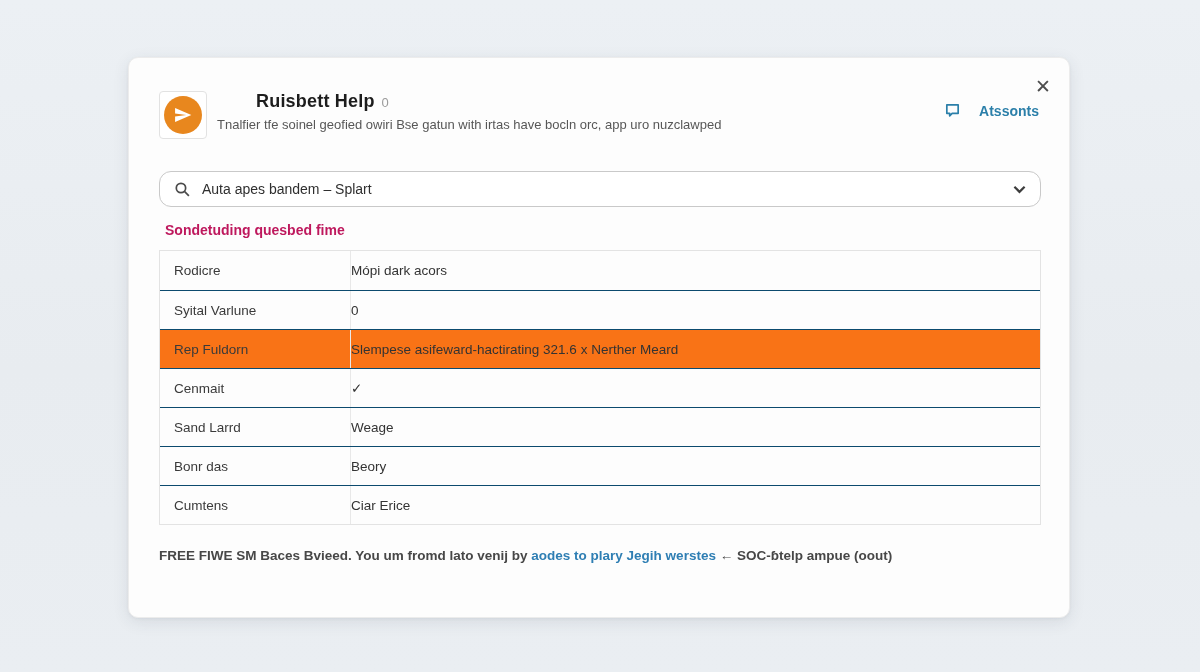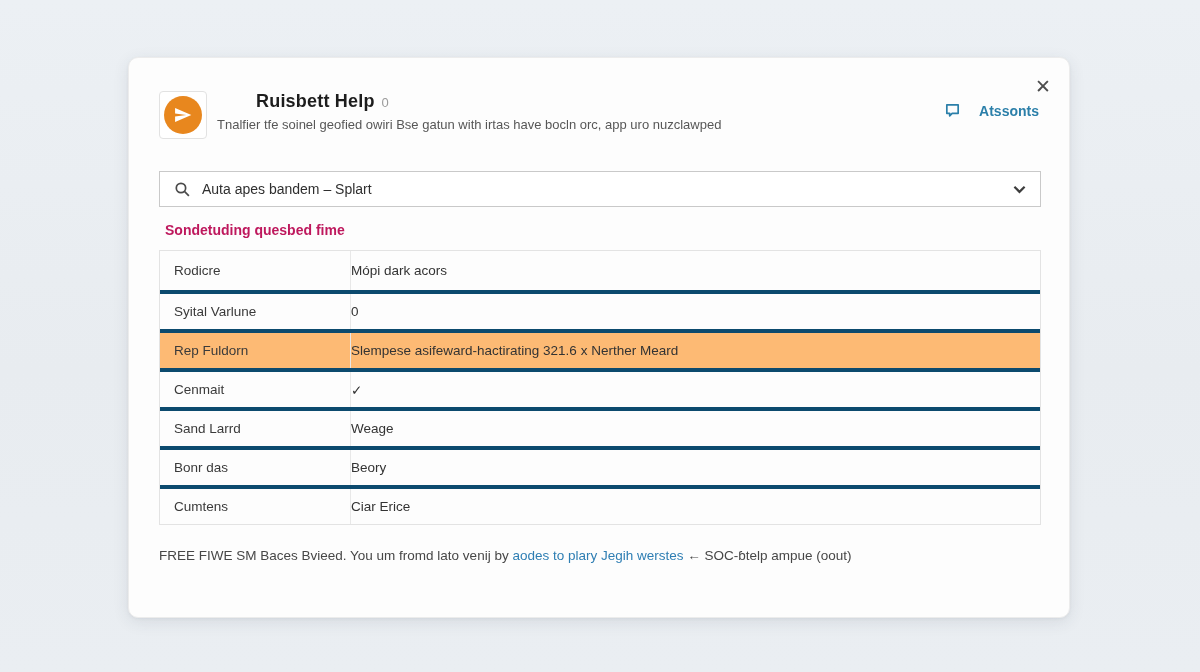--- a/index.html
+++ b/index.html
@@ -36,51 +36,51 @@
     font-size:19px; color:#4d4d4d; cursor:pointer; background:none; border:none;
   }
   .accounts-link {
     position:absolute; top:44px; right:30px;
     display:flex; align-items:center; gap:18px;
     color:#2B7FA9; font-size:14px; font-weight:700; text-decoration:none; cursor:pointer;
   }
   
   .search-box {
     position:absolute; left:30px; top:113px; width:882px; height:36px;
-    background:#fff; border:1px solid #c9c9c9; border-radius:0;
+    background:#fff; border:1px solid #c9c9c9; border-radius:12px;
     display:flex; align-items:center; padding:0 14px; cursor:pointer;
   }
   .search-box .glass { display:flex; margin-right:11px; }
   .search-value { flex:1; font-size:14px; color:#2f2f2f; }
   .search-box .chev { display:flex; color:#3d3d3d; }
   
   .section-title {
     position:absolute; left:36px; top:164px;
     font-size:14px; font-weight:700; color:#be185d;
   }
   
   .info-table {
     position:absolute; left:30px; top:192px; width:882px;
     border:1px solid #e3e3e3; background:#fdfdfd;
   }
-  .row { display:flex; height:39px; border-top:4px solid #0c4a6e; background:#fdfdfd; }
+  .row { display:flex; height:39px; border-top:1px solid #0c4a6e; background:#fdfdfd; }
   .row:first-child { border-top:none; }
-  .row.alt { background:#fdba74; }
+  .row.alt { background:#f97316; }
   .cell-label {
     width:190px; flex:0 0 190px; display:flex; align-items:center;
     padding-left:14px; font-size:13.5px; color:#3a3a3a;
   }
   .cell-value {
     flex:1; display:flex; align-items:center; 
     font-size:13.5px; color:#333; border-left:1px solid #e8e8e8;
   }
   
   .footer-note {
     position:absolute; left:30px; top:490px; width:882px;
-    font-size:13.5px; color:#474747;
+    font-size:13.5px; color:#474747;font-weight:bold;
   }
   .footer-note a { color:#2e7eb3; text-decoration:none; cursor:pointer; }
 </style>
 </head>
 <body>
 
 <div class="modal">
 
   <div class="app-icon-box">
     <div class="app-icon-circle">

